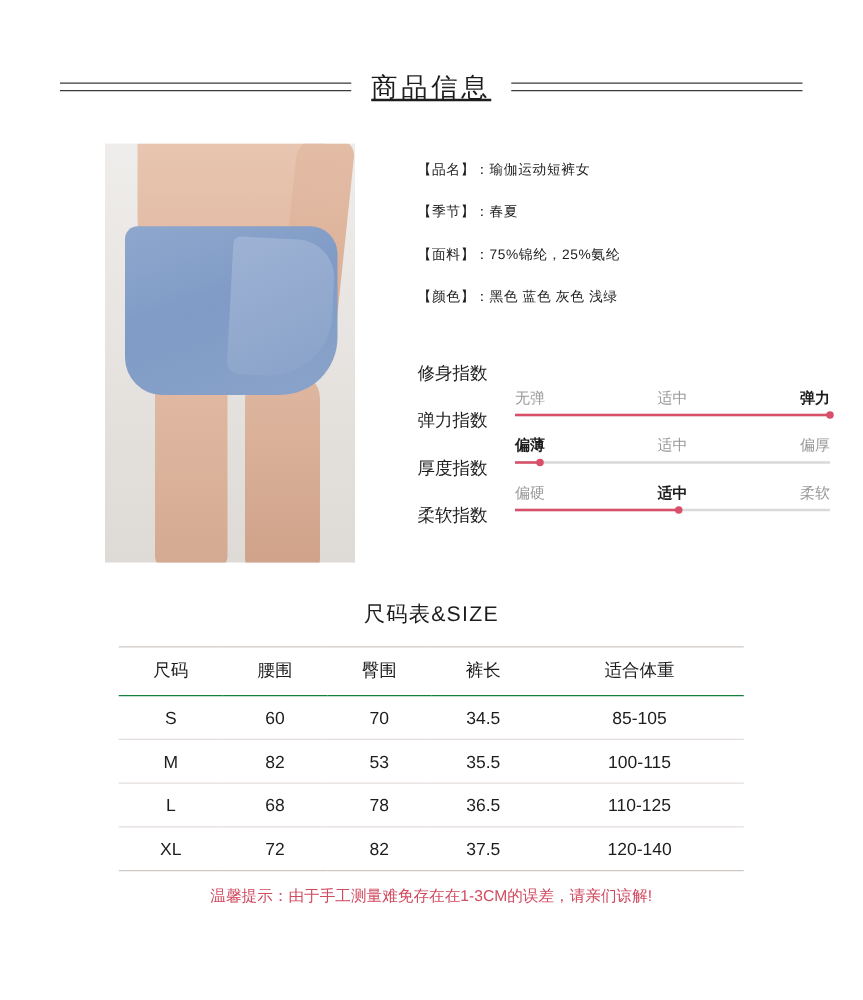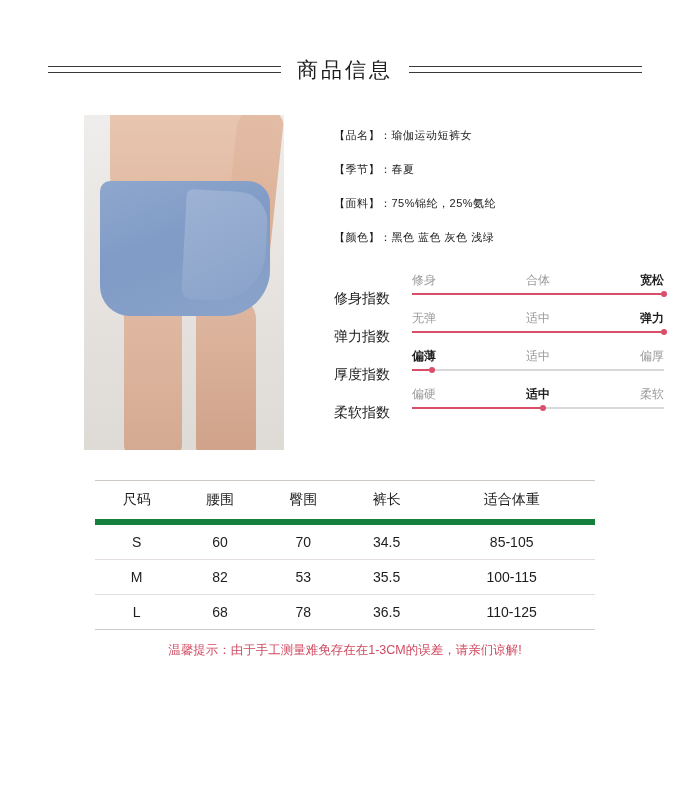--- a/index.html
+++ b/index.html
@@ -44,20 +44,21 @@
   .header .rule::before { top: 1px; }
   .header .rule::after  { top: 7px; }
   .header .rule.left  { margin-left: 48px; margin-right: 16px; }
   .header .rule.right { margin-right: 48px; margin-left: 16px; }
   .header .title {
     font-size: 21px;
     letter-spacing: 3px;
     color: #1d1d1d;
     white-space: nowrap;
     font-weight: normal;
+    text-decoration: underline;
   }
 
   
   .product {
     position: absolute;
     top: 110px;
     left: 0;
     width: 690px;
     height: 345px;
   }
@@ -233,21 +234,21 @@
   table.size-table th,
   table.size-table td {
     text-align: center;
     padding: 9px 0;
     color: #1d1d1d;
     font-weight: normal;
     border-bottom: 1px solid #e3dedb;
   }
   table.size-table thead th {
     border-top: 1px solid #cfc9c6;
-    border-bottom: 6px solid #15803d;
+    border-bottom: 1px solid #15803d;
     padding: 10px 0;
   }
   table.size-table tbody tr:last-child td {
     border-bottom: 1px solid #cfc9c6;
   }
   .size-note {
     text-align: center;
     font-size: 12.5px;
     color: #d04a60;
     padding-top: 12px;
@@ -278,31 +279,20 @@
     <div class="spec-line">【品名】：瑜伽运动短裤女</div>
     <div class="spec-line">【季节】：春夏</div>
     <div class="spec-line">【面料】：75%锦纶，25%氨纶</div>
     <div class="spec-line">【颜色】：黑色 蓝色 灰色 浅绿</div>
   </div>
 
   <div class="meters">
 
     <div class="meter-row">
       <div class="meter-label">修身指数</div>
-      <div class="meter-body">
-        <div class="meter-ticks">
-          <span class="tick">修身</span>
-          <span class="tick">合体</span>
-          <span class="tick active">宽松</span>
-        </div>
-        <div class="meter-bar">
-          <div class="fill" style="width:100%"></div>
-          <div class="dot" style="left:100%"></div>
-        </div>
-      </div>
     </div>
 
     <div class="meter-row">
       <div class="meter-label">弹力指数</div>
       <div class="meter-body">
         <div class="meter-ticks">
           <span class="tick">无弹</span>
           <span class="tick">适中</span>
           <span class="tick active">弹力</span>
         </div>
@@ -340,20 +330,21 @@
           <div class="fill" style="width:52%"></div>
           <div class="dot" style="left:52%"></div>
         </div>
       </div>
     </div>
 
   </div>
 </div>
 
 <div class="size-section">
+  <div class="size-title">尺码表&amp;SIZE</div>
 
   <table class="size-table">
     <thead>
       <tr>
         <th>尺码</th>
         <th>腰围</th>
         <th>臀围</th>
         <th>裤长</th>
         <th>适合体重</th>
       </tr>
@@ -373,17 +364,24 @@
         <td>35.5</td>
         <td>100-115</td>
       </tr>
       <tr>
         <td>L</td>
         <td>68</td>
         <td>78</td>
         <td>36.5</td>
         <td>110-125</td>
       </tr>
+      <tr>
+        <td>XL</td>
+        <td>72</td>
+        <td>82</td>
+        <td>37.5</td>
+        <td>120-140</td>
+      </tr>
     </tbody>
   </table>
 
   <div class="size-note">温馨提示：由于手工测量难免存在在1-3CM的误差，请亲们谅解!</div>
 </div>
 
 </body></html>

